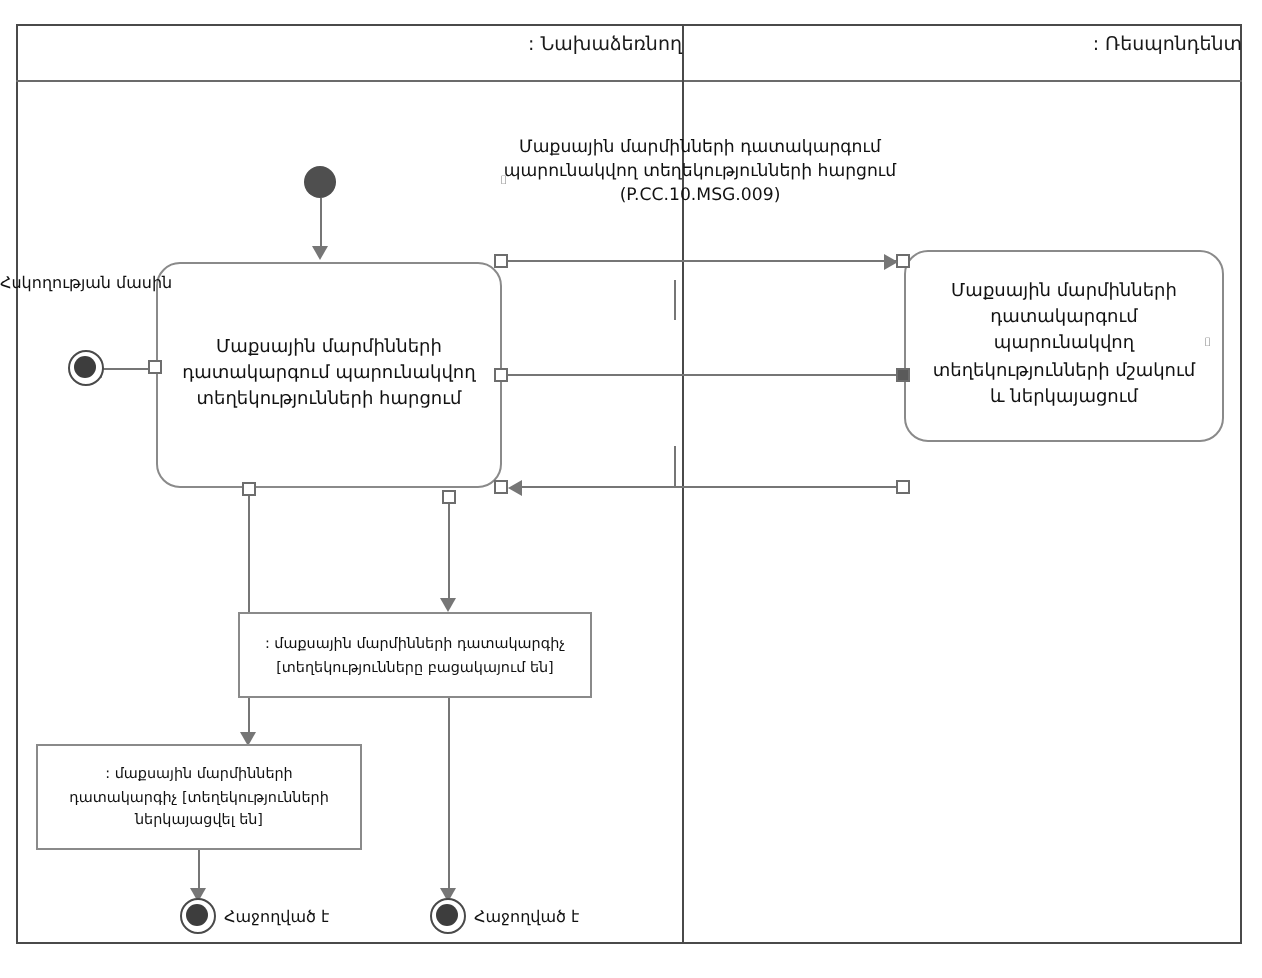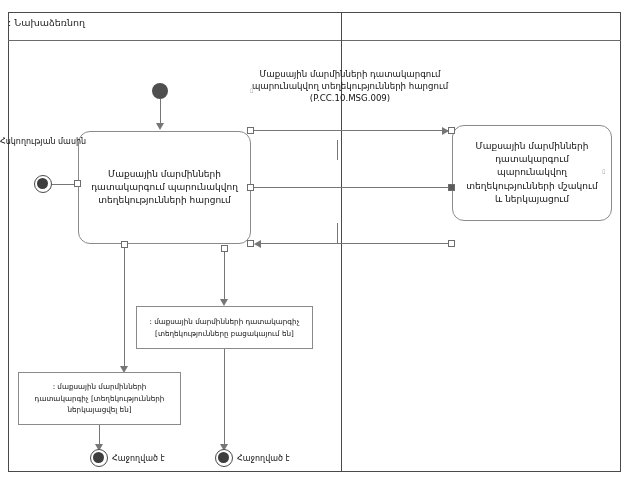--- a/index.html
+++ b/index.html
@@ -42,21 +42,21 @@
     top: 40px;
     width: 613px;
     height: 0;
     border-top: 1.5px solid #6b6b6b;
   }
   .swim-title {
     position: absolute;
     top: 17px;
     font-size: 9.5px;
     color: #1a1a1a;
-    text-align: left;
+    text-align: right;
     white-space: nowrap;
   }
   .swim-title.left  { left: 8px;   width: 333px; }
   .swim-title.right { left: 341px; width: 280px; }
 
   
   .activity {
     position: absolute;
     box-sizing: border-box;
     border: 1px solid #8a8a8a;
@@ -93,21 +93,21 @@
     background: #ffffff;
     display: flex;
     align-items: center;
     justify-content: center;
     text-align: center;
     font-size: 7.2px;
     line-height: 1.6;
     color: #111;
     padding: 3px 6px;
   }
-  #obj-missing  { left: 136px; top: 306px; width: 177px; height: 43px; text-align: center; }
+  #obj-missing  { left: 119px; top: 306px; width: 177px; height: 43px; text-align: center; }
   #obj-provided { left: 18px;  top: 372px; width: 163px; height: 53px; }
 
   
   .ln {
     position: absolute;
     background: #767676;
   }
   .ln.h { height: 1px; }
   .ln.v { width: 1px; }
 
@@ -181,20 +181,21 @@
 </head>
 <body>
 
 <div id="canvas">
 
   <div class="frame"></div>
   <div class="header-rule"></div>
   <div class="partition-divider"></div>
 
   <div class="swim-title left">: Նախաձեռնող</div>
+  <div class="swim-title right">: Ռեսպոնդենտ</div>
 
   <div class="initial-node" style="left:152px; top:83px;"></div>
   <div class="ln v" style="left:160px; top:99px; height:24px;"></div>
   <div class="arrow down" style="left:156px; top:123px;"></div>
 
   <div class="activity" id="act-initiator">
     <span>Մաքսային մարմինների դատակարգում պարունակվող տեղեկությունների հարցում</span>
   </div>
 
   <div class="pin" style="left:247px; top:127px;"></div>

